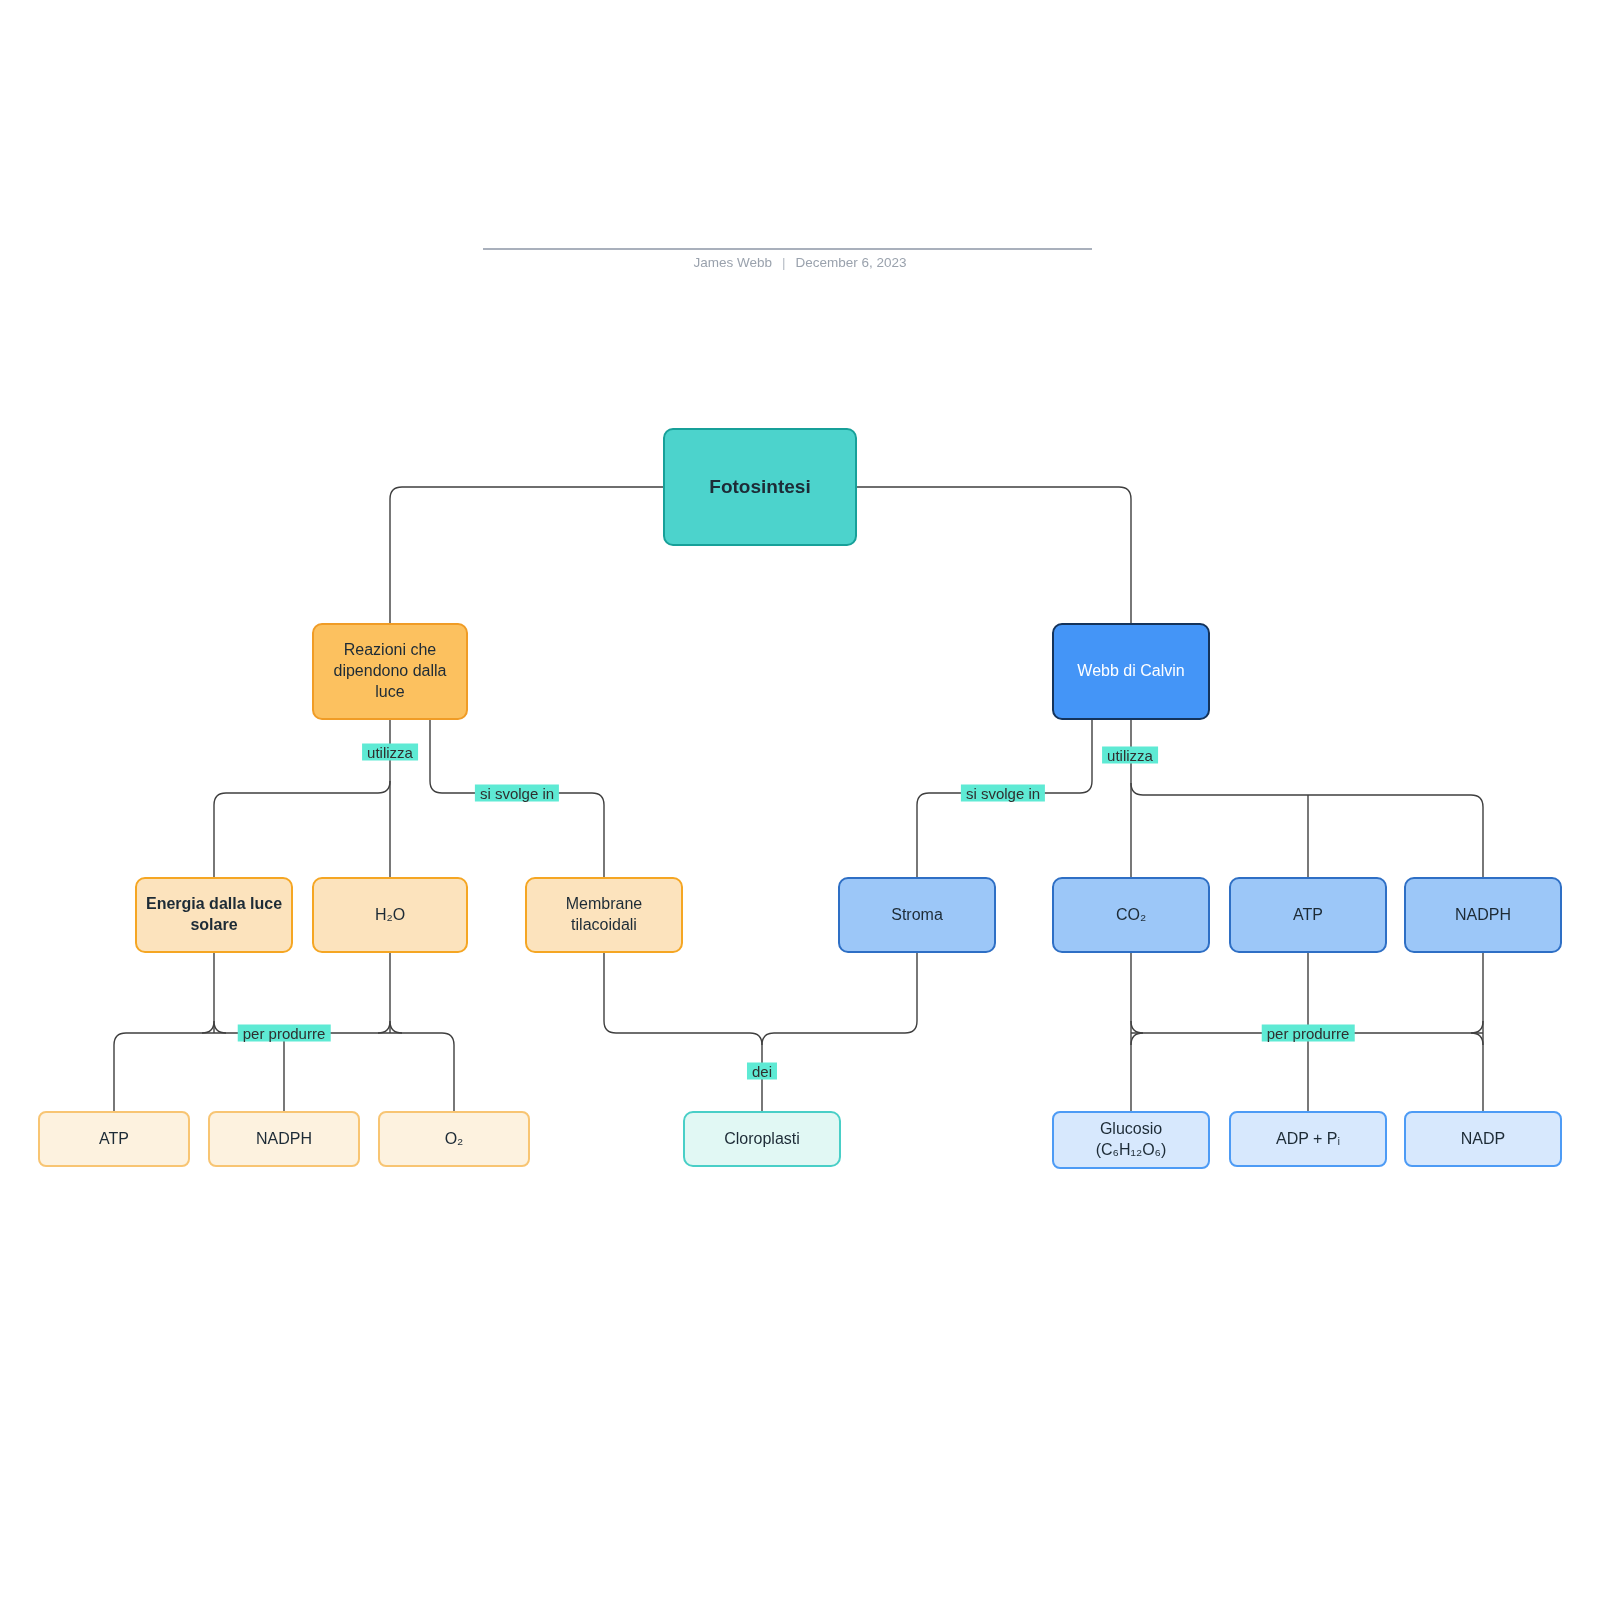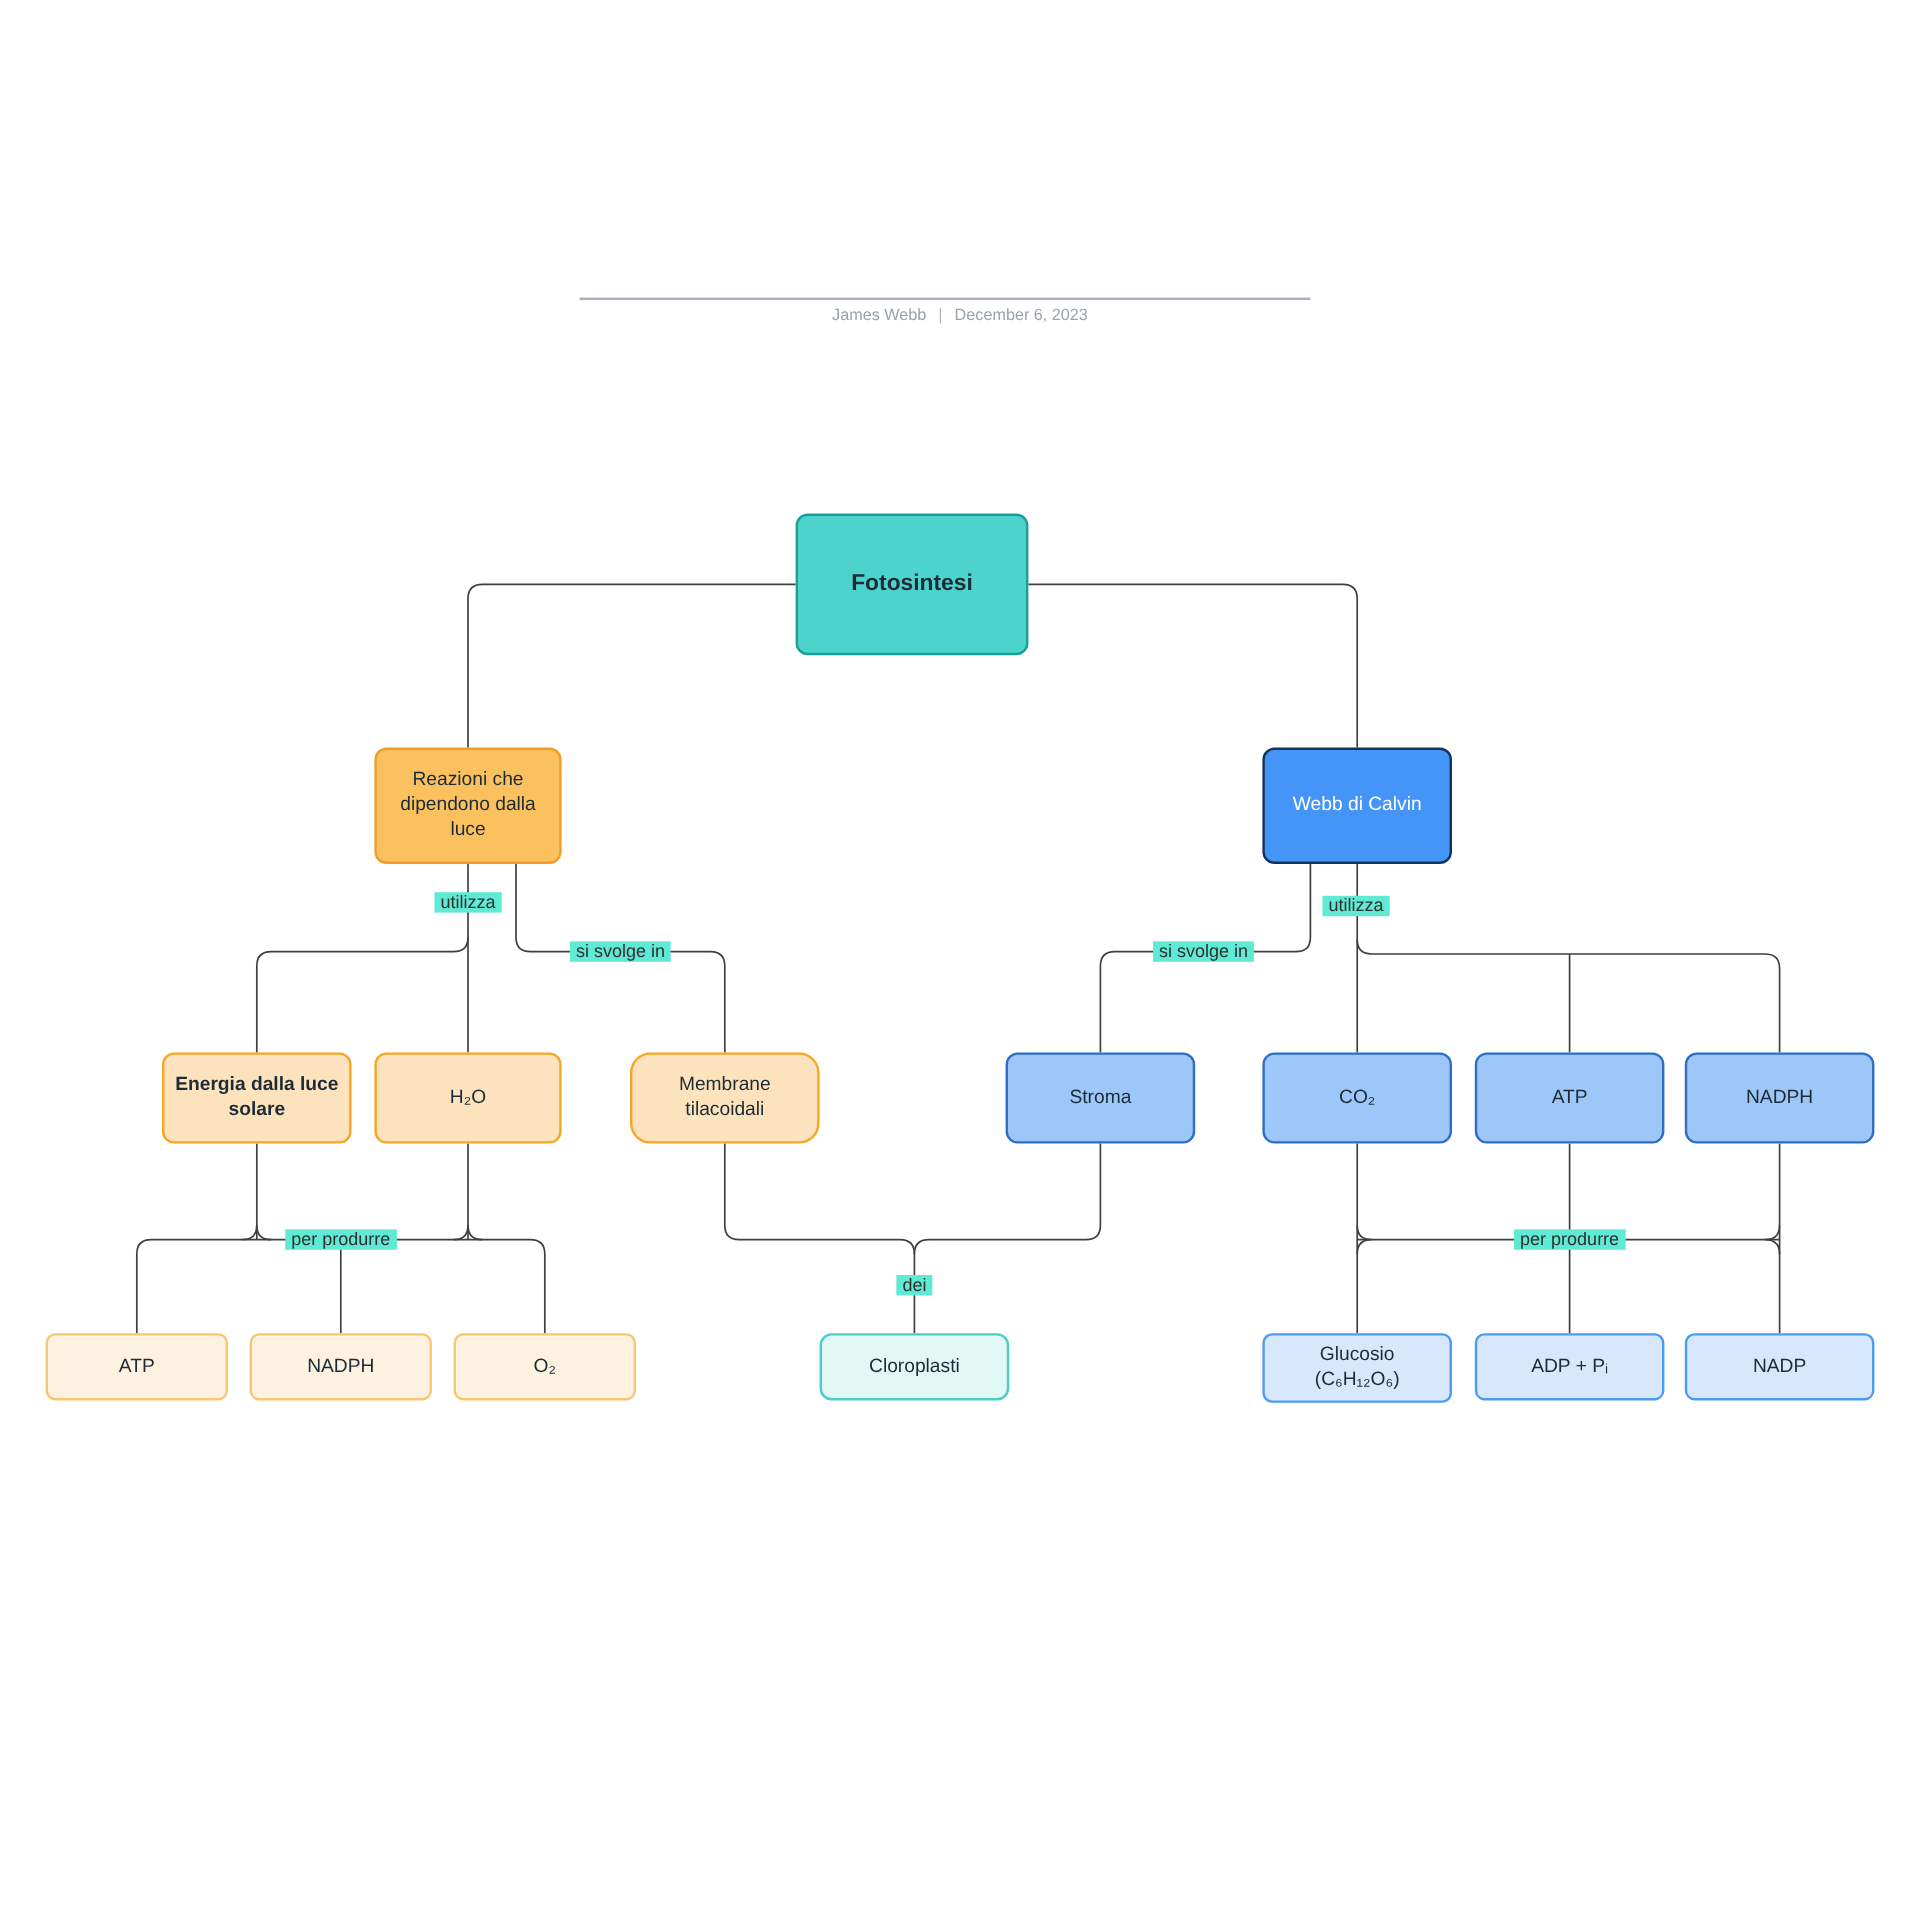--- a/index.html
+++ b/index.html
@@ -100,21 +100,21 @@
   </div>
 
   <div class="node orange-lt" style="left:135px;top:877px;width:158px;height:76px;font-weight:bold;">
     <span>Energia dalla luce solare</span>
   </div>
 
   <div class="node orange-lt" style="left:312px;top:877px;width:156px;height:76px;">
     <span>H₂O</span>
   </div>
 
-  <div class="node orange-lt" style="left:525px;top:877px;width:158px;height:76px;border-radius:17px;">
+  <div class="node orange-lt" style="left:525px;top:877px;width:158px;height:76px;">
     <span>Membrane tilacoidali</span>
   </div>
 
   <div class="node blue-lt" style="left:838px;top:877px;width:158px;height:76px;">
     <span>Stroma</span>
   </div>
 
   <div class="node blue-lt" style="left:1052px;top:877px;width:158px;height:76px;">
     <span>CO₂</span>
   </div>

